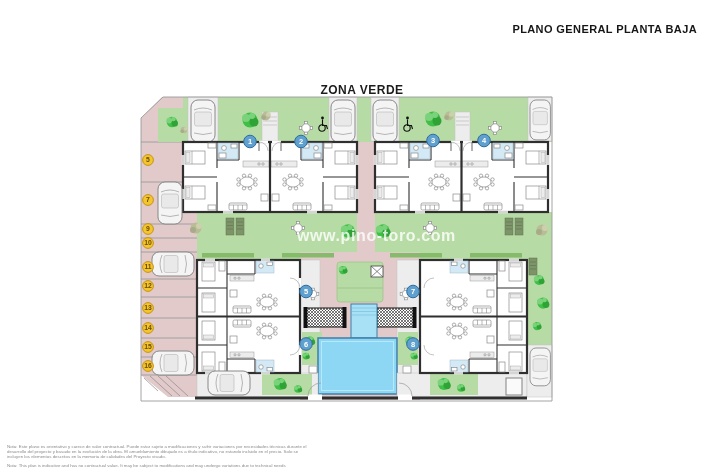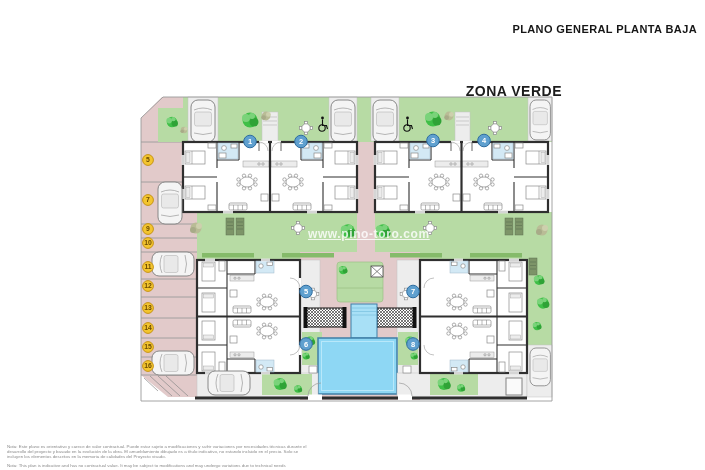--- a/index.html
+++ b/index.html
@@ -5,27 +5,26 @@
   html,body{margin:0;padding:0;}
   body{
     width:705px;height:470px;position:relative;background:#fff;overflow:hidden;
     font-family:"Liberation Sans", sans-serif;
   }
   .abs{position:absolute;}
   #title{
     top:3px;right:8px;font-size:11px;font-weight:bold;letter-spacing:.4px;color:#161616;margin-top:20px;
   }
   #zona-verde{
-    top:83px;left:162px;width:400px;text-align:right;
-    font-size:14px;font-weight:bold;letter-spacing:.5px;color:#1c1c1c;
+    top:83px;left:162px;width:400px;text-align:center;
+    font-size:12px;font-weight:bold;letter-spacing:.5px;color:#1c1c1c;
   }
   #watermark{
-    top:227px;left:308px;font-size:12px;font-weight:bold;letter-spacing:.6px;
+    top:227px;left:297px;font-size:16px;font-weight:bold;letter-spacing:.6px;
     color:var(--watermark,rgba(255,255,255,.8));
-    text-decoration:underline;
   }
   #footer{
     top:444px;left:7px;width:560px;color:#8b8b8b;font-size:4.4px;line-height:5.1px;
   }
   #footer .en{margin-top:4px;}
   svg{position:absolute;top:0;left:0;}
   .g{fill:var(--green);}
   .hg{fill:var(--hedge);}
   .pk{fill:var(--pink);}
   .gy{fill:var(--gray);stroke:#c2c2c2;stroke-width:.5;}

